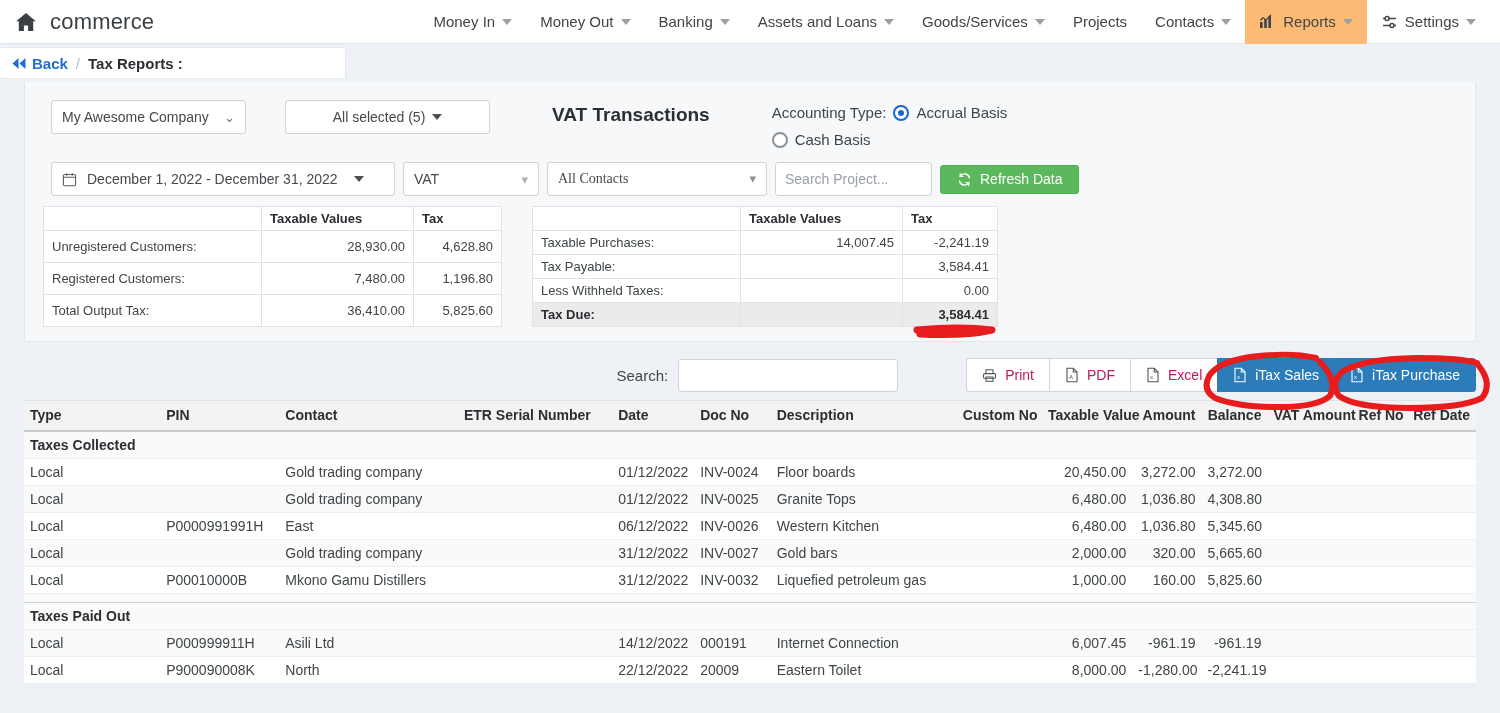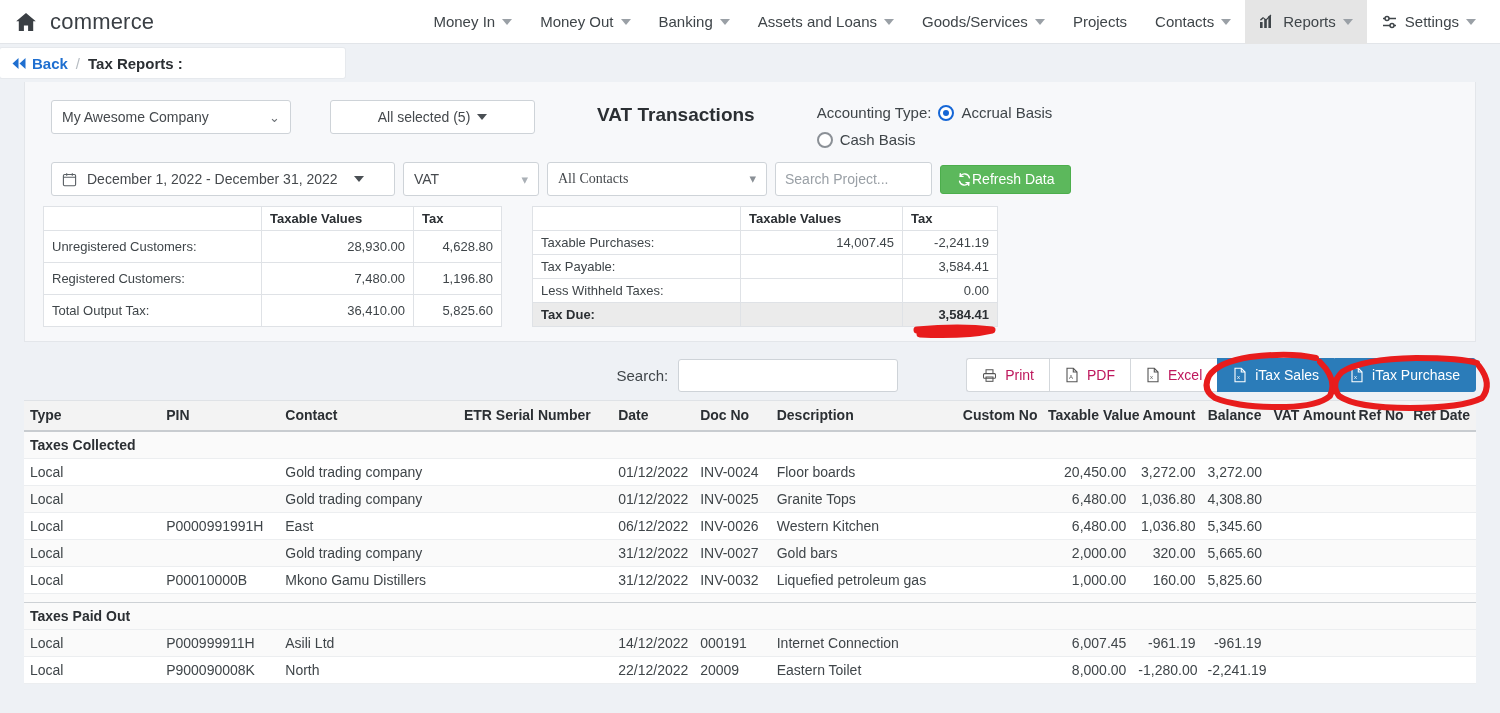--- a/index.html
+++ b/index.html
@@ -42,21 +42,21 @@
     display: flex;
     align-items: center;
     gap: 7px;
     padding: 0 14px;
     height: 44px;
     font-size: 15px;
     color: #3f4549;
     cursor: pointer;
     white-space: nowrap;
   }
-  .nav-item.active { background: #e5e5e5; justify-content: center; }
+  .nav-item.active { background: #fdba74; justify-content: center; }
   .nav-item .caret {
     width: 0; height: 0;
     border-left: 5px solid transparent;
     border-right: 5px solid transparent;
     border-top: 6px solid #9aa0a6;
     display: inline-block;
   }
   .nav-ic { display: inline-flex; align-items: center; color: #3f4549; }
 
   
@@ -115,21 +115,21 @@
     color: #45494d;
     cursor: pointer;
     position: relative;
   }
   .sel .chev {
     margin-left: auto;
     padding-left: 12px;
     color: #6b7075;
     font-size: 13px;
   }
-  #company-select { width: 240px; margin-left: 12px; }
+  #company-select { width: 195px; margin-left: 12px; }
   #entity-select {
     width: 205px; margin-left: 39px;
     justify-content: center;
     gap: 7px;
   }
   .caret-d {
     width: 0; height: 0;
     border-left: 5px solid transparent;
     border-right: 5px solid transparent;
     border-top: 6px solid #4a4f54;
@@ -190,21 +190,21 @@
   .btn-refresh {
     height: 29px;
     background: #5cb85c;
     border: 1px solid #4cae4c;
     color: #fff;
     border-radius: 3px;
     padding: 12px 16px;
     font-size: 14px;
     display: flex;
     align-items: center;
-    gap: 0;
+    gap: 8px;
     cursor: pointer;
     font-family: "Liberation Sans", sans-serif;
   }
 
   
   .sums { display: flex; gap: 30px; margin-top: 10px; padding-left: 4px; }
   table.sum {
     border-collapse: collapse;
     background: #fff;
     font-size: 13px;

